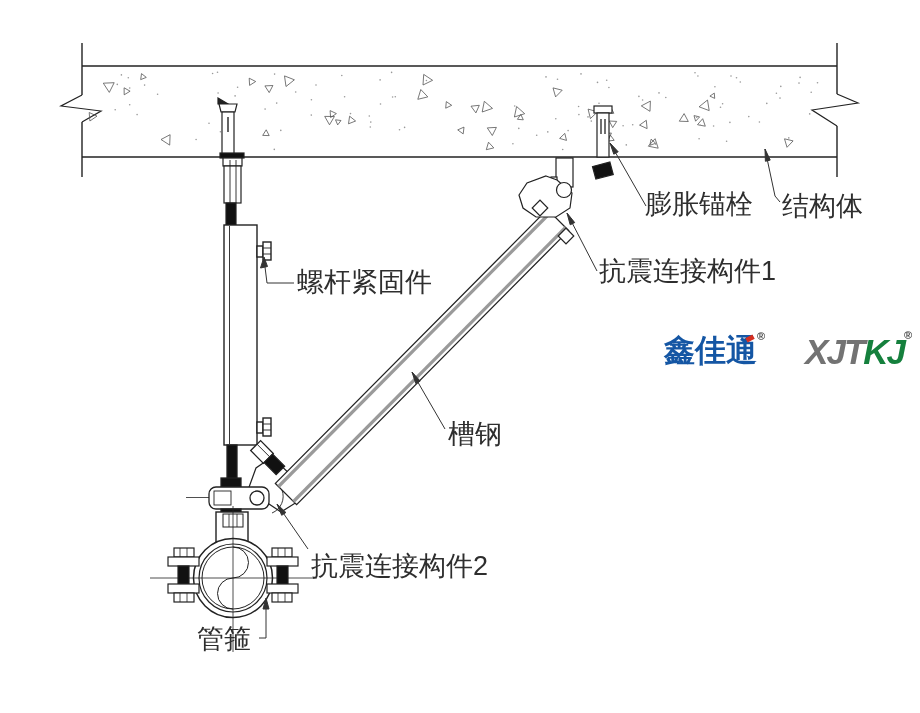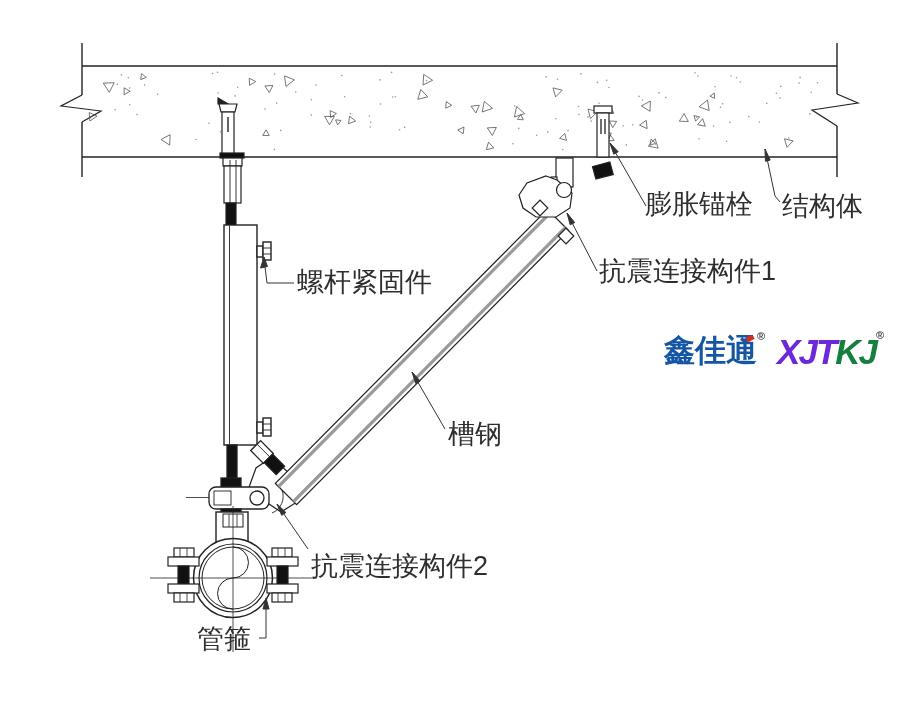--- a/index.html
+++ b/index.html
@@ -1,20 +1,20 @@
 <!DOCTYPE html>
 <html><head>
 <meta charset="utf-8">
 <style>
   html,body{margin:0;padding:0;background:#ffffff;}
   .page{position:relative;width:920px;height:713px;background:#fff;overflow:hidden;
         font-family:"Liberation Sans", sans-serif;}
   svg{position:absolute;left:0;top:0;}
   svg text{font-family:"Liberation Sans", sans-serif;fill:#2e2e2e;font-size:27px;}
-  .logos{position:absolute;left:664px;top:334px;display:flex;align-items:flex-start;gap:12px;}
+  .logos{position:absolute;left:664px;top:334px;display:flex;align-items:flex-start;gap:40px;}
   .logo-cn{position:relative;font-size:31px;font-weight:bold;letter-spacing:0;line-height:1.1;}
   .logo-cn .reg, .logo-en .reg{font-size:11px;vertical-align:top;position:relative;top:-4px;color:#444;
         font-style:normal;font-weight:bold;}
   .red-tick{position:absolute;left:82px;top:2px;width:8px;height:5px;transform:rotate(-28deg);}
   .logo-en{font-size:35px;font-weight:bold;font-style:italic;letter-spacing:-2px;line-height:1;}
 </style>
 </head>
 <body>
 
 <div class="page">
@@ -321,17 +321,17 @@
     <text x="197" y="648">管箍</text>
   </g>
 </svg>
 
   <div class="logos">
     <div class="logo-cn">
       <span style="color: rgb(20, 86, 164);">鑫佳通</span><span class="reg">®</span>
       <span class="red-tick" style="background: rgb(212, 46, 33);"></span>
     </div>
     <div class="logo-en">
-      <span style="color: #6d28d9;">XJT</span><span style="color: #15803d;">KJ</span><span class="reg">®</span>
+      <span style="color: #737373;">XJT</span><span style="color: #15803d;">KJ</span><span class="reg">®</span>
     </div>
   </div>
 
 </div>
 
 </body></html>

